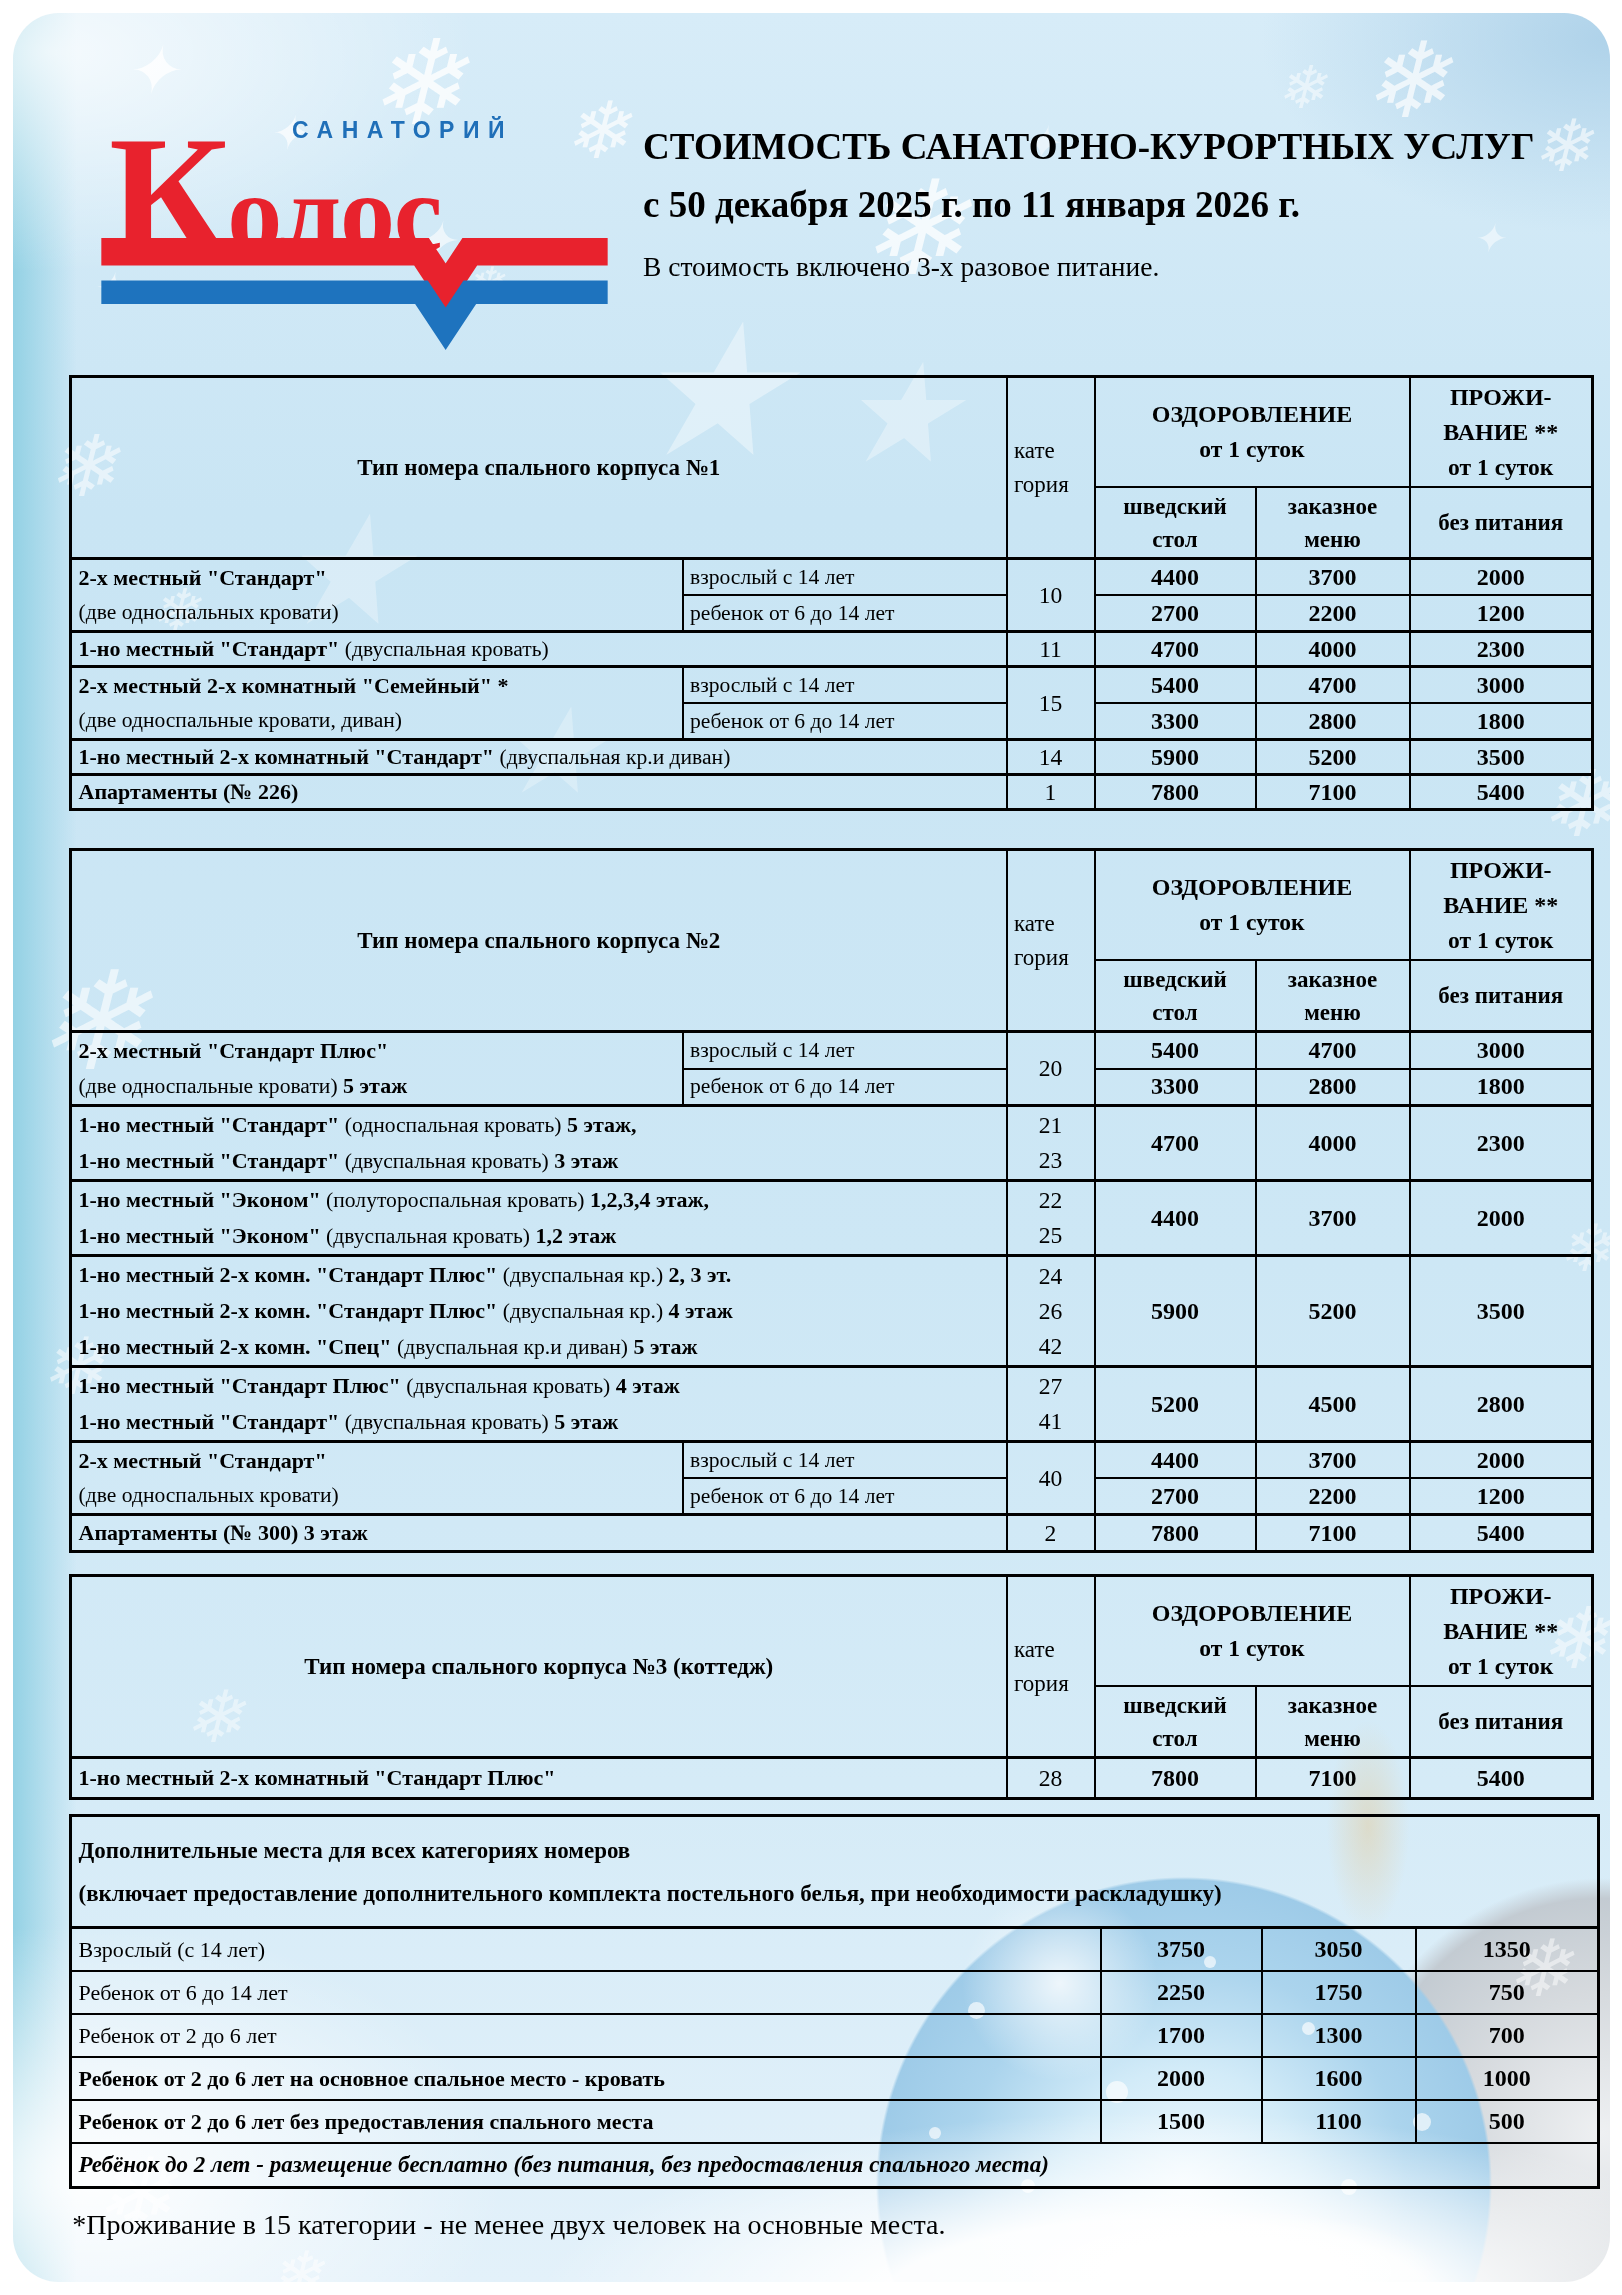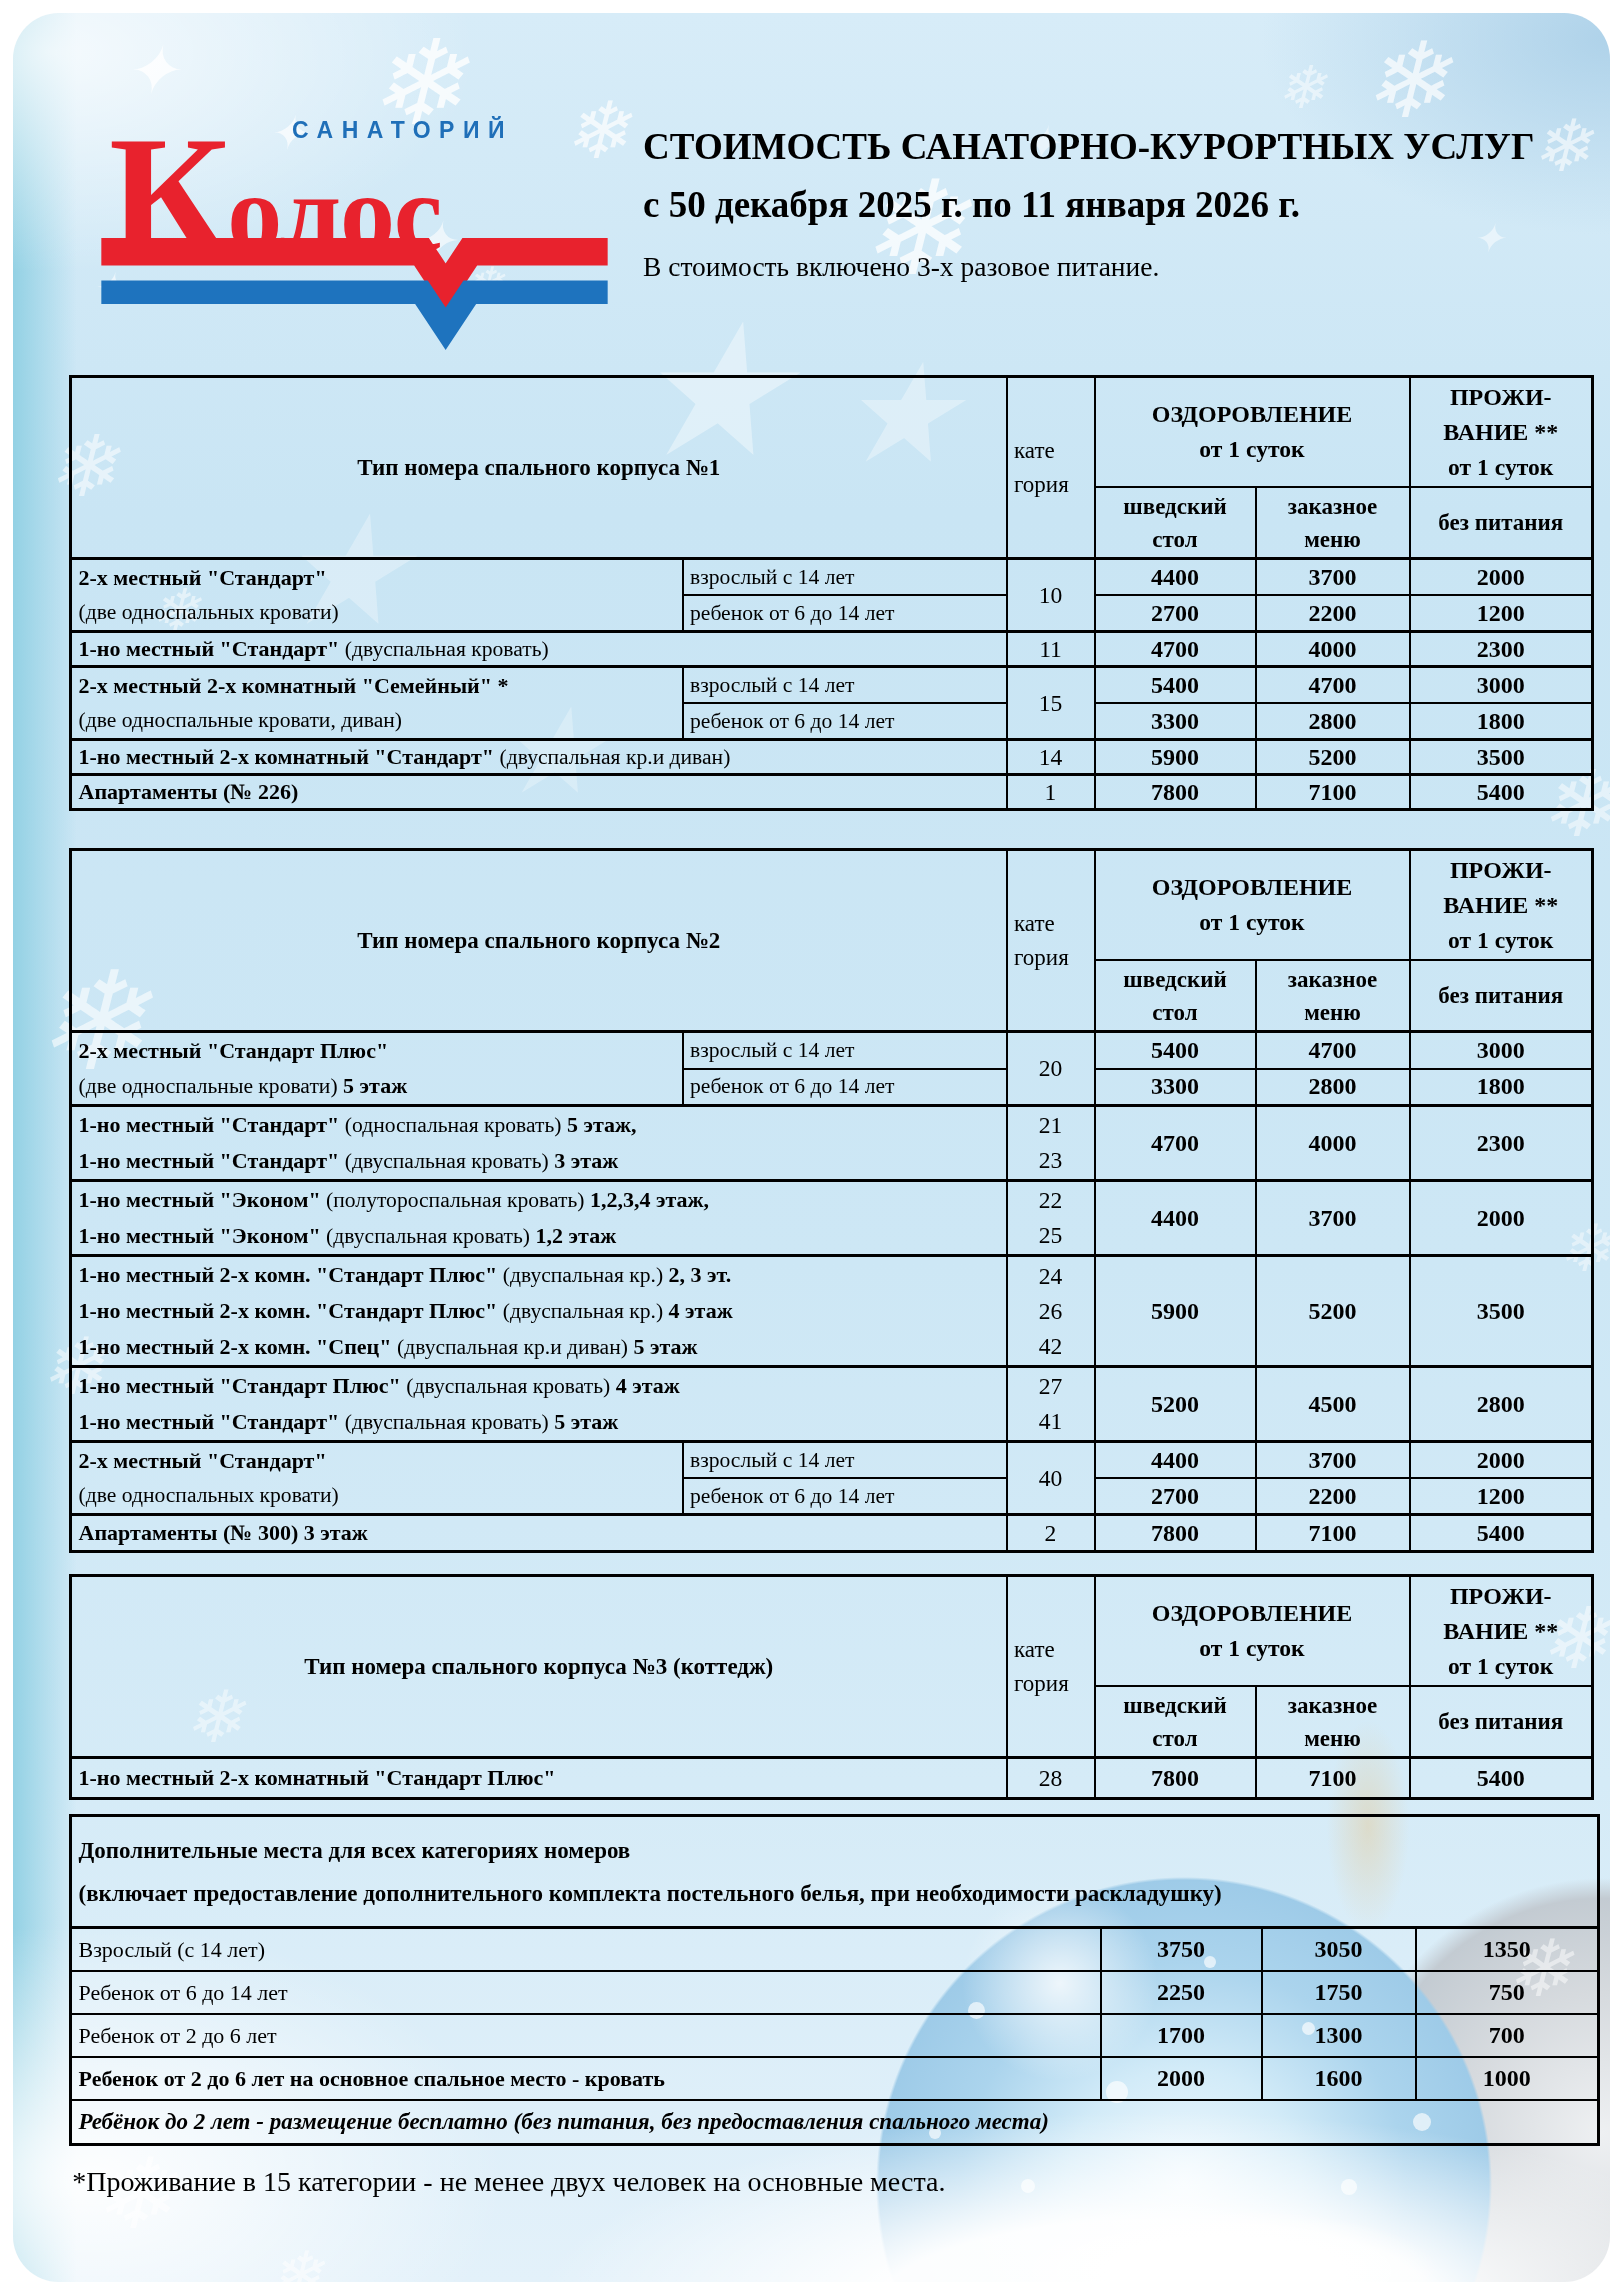--- a/index.html
+++ b/index.html
@@ -451,20 +451,26 @@
           <td class="num">1700</td>
           <td class="num">1300</td>
           <td class="num">700</td>
         </tr>
         <tr class="xrow xbold">
           <td class="xlabel">Ребенок от 2 до 6 лет на основное спальное место - кровать</td>
           <td class="num">2000</td>
           <td class="num">1600</td>
           <td class="num">1000</td>
         </tr>
+        <tr class="xrow xbold">
+          <td class="xlabel">Ребенок от 2 до 6 лет без предоставления спального места</td>
+          <td class="num">1500</td>
+          <td class="num">1100</td>
+          <td class="num">500</td>
+        </tr>
         <tr class="x-full">
           <td colspan="4">Ребёнок до 2 лет - размещение бесплатно (без питания,  без предоставления спального места)</td>
         </tr>
         </tbody>
       </table>
 
       <div class="fn1">*Проживание в 15 категории - не менее двух человек на основные места.</div>
 
     </div>
   </div>

